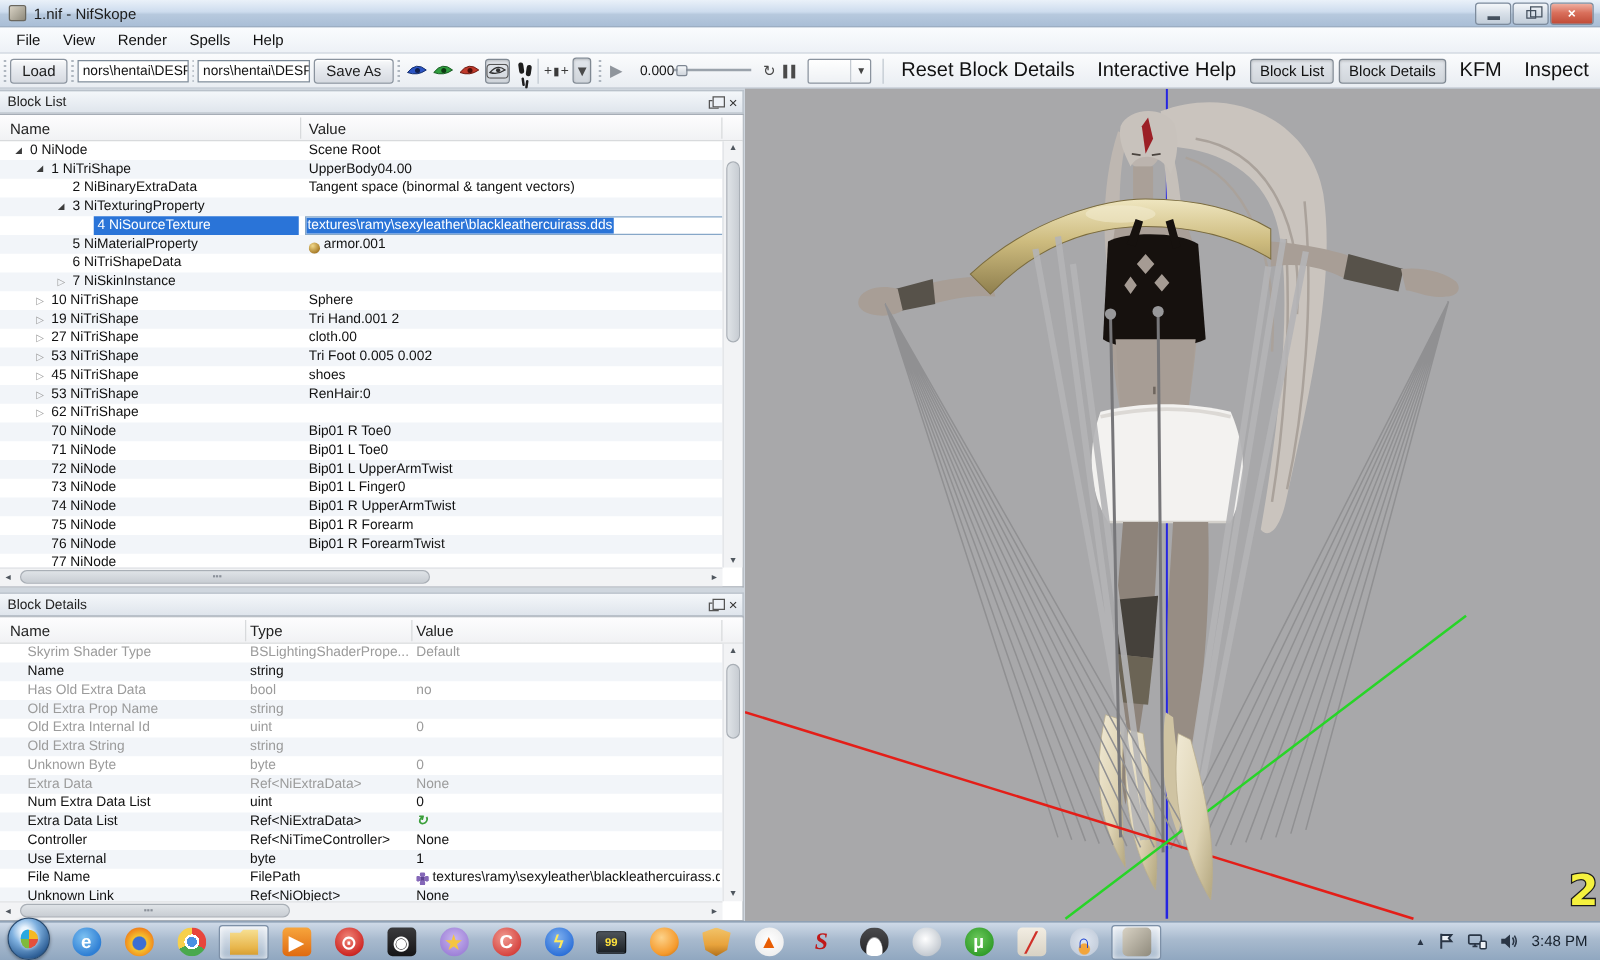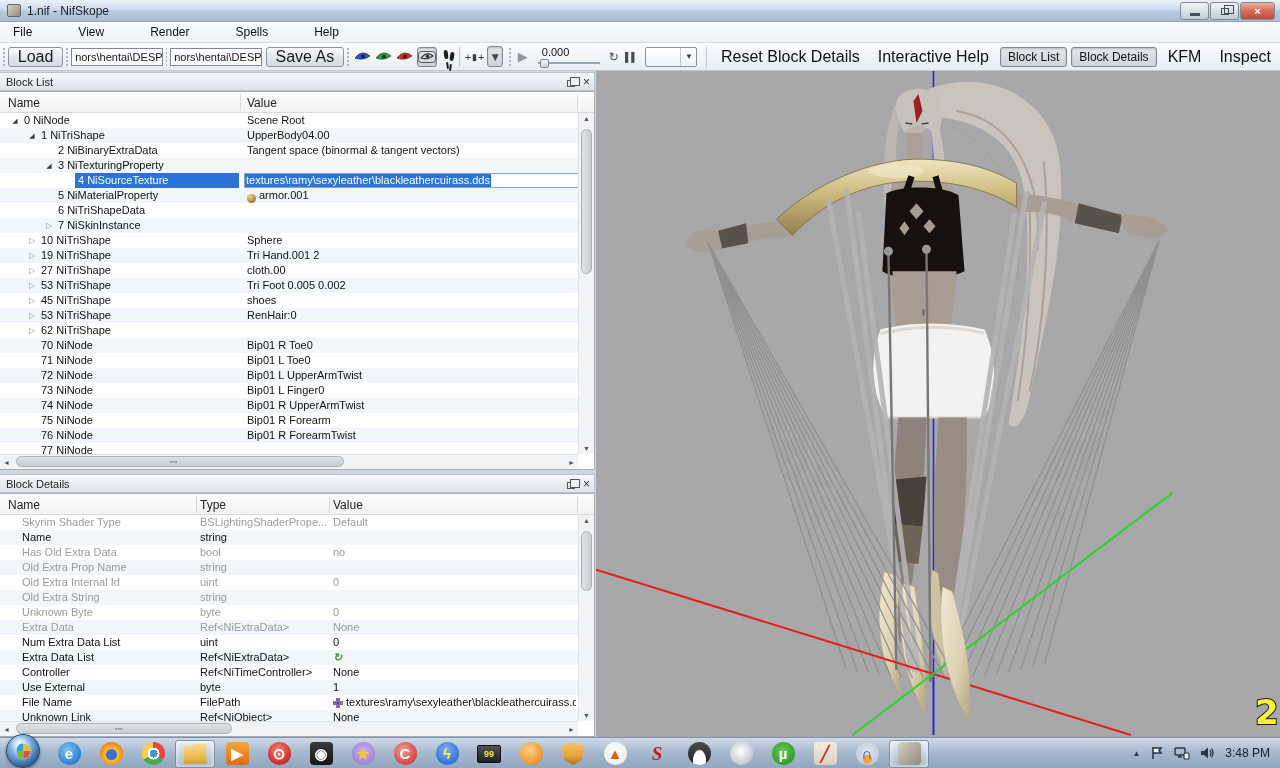--- a/index.html
+++ b/index.html
@@ -17,45 +17,45 @@
   .winbtn { width:29px; height:18px; border:1px solid #7d8b9c; border-radius:3px;
     background:linear-gradient(#f4f7fa,#d7dfe8 50%,#c2cdd9); display:flex; align-items:center; justify-content:center;
     font-size:11px; color:#333; }
   .winbtn.close { width:35px; background:linear-gradient(#f0b0a2,#d9705c 45%,#c04a36); color:#fff; font-weight:bold; }
   .rest-ico { width:8px; height:7px; border:1px solid #44505e; position:relative; background:transparent; }
   .rest-ico:before { content:''; position:absolute; left:2px; top:-4px; width:8px; height:7px; border:1px solid #44505e; }
   .min-ico { width:10px; height:3px; background:#44505e; margin-top:6px; }
 
   #menubar { position:absolute; left:0; top:22px; width:1280px; height:21px;
     background:linear-gradient(#fafcfe,#edf1f6); border-bottom:1px solid #d5dae1;
-    display:flex; align-items:center; padding-left:4px;gap:28px; }
+    display:flex; align-items:center; padding-left:4px; }
   .menu-item { font-size:12px; color:#111; padding:2px 9px; }
 
   #toolbar { position:absolute; left:0; top:43px; width:1280px; height:28px;
     background:linear-gradient(#fbfcfd,#e9edf2); border-bottom:1px solid #c3cad2;
     display:flex; align-items:center; }
   .grip { width:3px; height:18px; margin:0 3px;
     background:repeating-linear-gradient(180deg,#aeb6bf 0 2px,transparent 2px 4px); }
   .btn { background:linear-gradient(#f8f9fa,#e6e9ee 45%,#d6dae1); border:1px solid #8a939e; border-radius:3px;
-    font-size:16px; color:#1a1a1a; height:20px; padding:0 9px; display:inline-flex; align-items:center;
+    font-size:12px; color:#1a1a1a; height:20px; padding:0 9px; display:inline-flex; align-items:center;
     box-shadow:inset 0 1px 0 #fff; white-space:nowrap; }
   .pathfield { width:150px; height:18px; border:1px solid #7e8b99; background:#fff; font-size:11px;
     padding:0 3px; display:flex; align-items:center; white-space:nowrap; overflow:hidden; color:#111; }
   .tb-sep { width:1px; height:20px; background:#c0c7cf; margin:0 5px; }
   .eye { width:20px; height:16px; margin:0 2px; display:flex; align-items:center; justify-content:center; }
   .toggle-box { border:1px solid #7f8892; border-radius:3px; background:linear-gradient(#e3e7ec,#d0d5db);
     box-shadow:inset 0 1px 2px rgba(0,0,0,.18); display:flex; align-items:center; justify-content:center; }
   .feet { position:relative; width:12px; height:16px; margin:0 4px; }
   .feet i { position:absolute; width:4px; height:9px; border-radius:2px; background:#1d1d1d; }
   .feet i:first-child { left:1px; top:1px; transform:rotate(-8deg); box-shadow:0 11px 0 -1px #1d1d1d; }
   .feet i:last-child { left:7px; top:3px; transform:rotate(8deg); box-shadow:0 11px 0 -1px #1d1d1d; }
   .move-ico { font-size:10px; color:#3a3a3a; letter-spacing:0; display:flex; align-items:center; }
   .chev { font-size:12px; color:#4a4a4a; }
   .play { font-size:13px; color:#8f959c; margin:0 4px; }
-  .anim-col { display:flex; flex-direction:column; margin:0 6px; align-items:flex-start; }
+  .anim-col { display:flex; flex-direction:row; margin:0 6px; align-items:flex-start; }
   .anim-val { font-size:11px; color:#111; margin-left:4px; }
   .slider { width:62px; height:8px; position:relative; margin-top:1px; }
   .slider .track { position:absolute; left:0; right:0; top:3px; height:2px; background:#9aa2ab; }
   .slider .thumb { position:absolute; left:2px; top:0; width:9px; height:9px; border:1px solid #7d8692;
     background:linear-gradient(#f5f7f9,#cfd5dc); border-radius:2px; }
   .loop-ico,.step-ico { font-size:12px; color:#4a4a4a; margin:0 3px; }
   .combo { width:88px; height:20px; border:1px solid #8a939e; border-radius:2px;
     background:linear-gradient(#ffffff,#eef1f4); position:relative; margin:0 4px; }
   .combo .arrow { position:absolute; right:0; top:0; bottom:0; width:16px; border-left:1px solid #c4cad1;
     display:flex; align-items:center; justify-content:center; font-size:8px; color:#444; }

